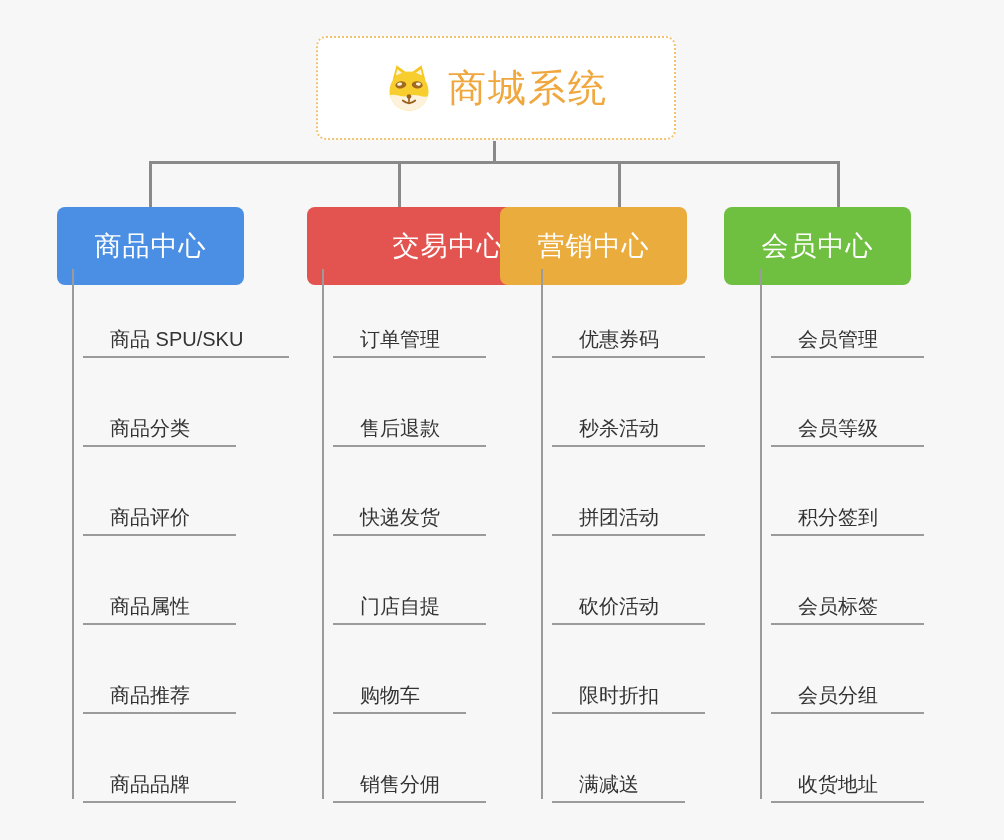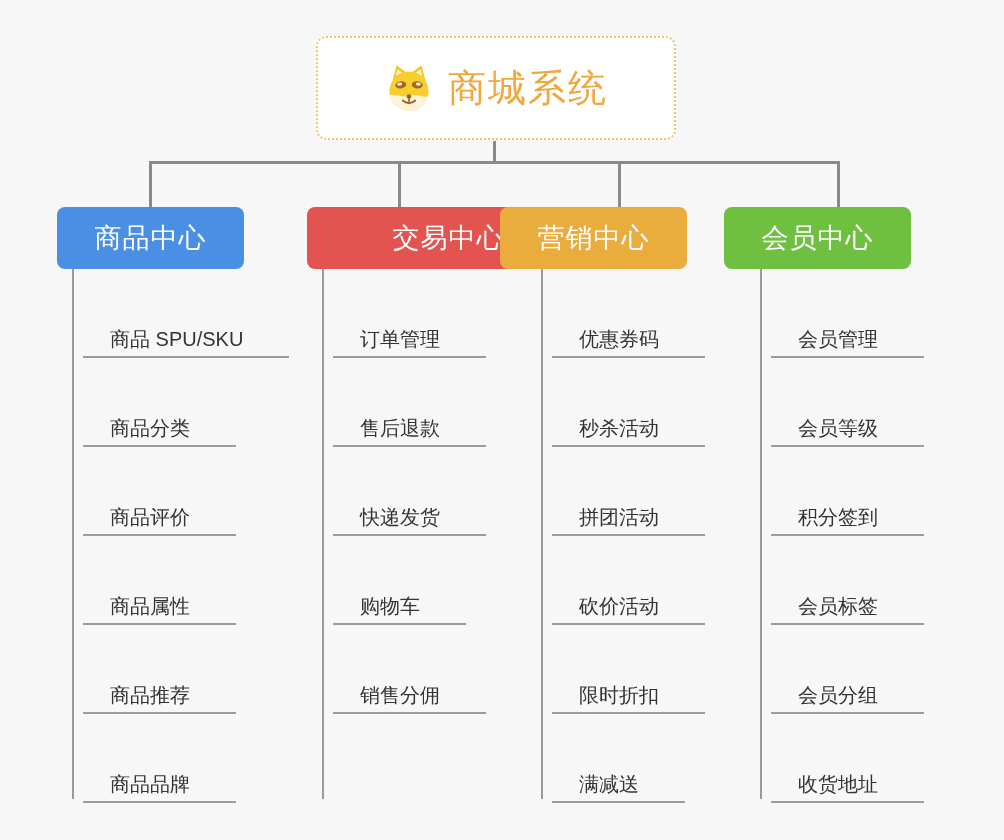--- a/index.html
+++ b/index.html
@@ -35,21 +35,21 @@
   .root-stub{left:493px;top:141px;width:3px;height:22px;}
   .hbar{left:149px;top:161px;width:691px;height:3px;}
   .stub{top:161px;width:3px;height:48px;}
   .stub.s1{left:149px;}
   .stub.s2{left:398px;}
   .stub.s3{left:618px;}
   .stub.s4{left:837px;}
   
   .branch-header{
     position:absolute;top:207px;
-    width:187px;height:62px;
+    width:187px;height:78px;
     border-radius:8px;
     display:flex;align-items:center;justify-content:center;
     color:#ffffff;font-size:27px;letter-spacing:1px;
   }
   .bh1{left:57px;}
   .bh2{left:307px;padding-left:48px;}
   .bh3{left:500px;}
   .bh4{left:724px;}
   
   .branch-col{
@@ -128,20 +128,21 @@
     <div class="item">商品属性</div>
     <div class="item">商品推荐</div>
     <div class="item">商品品牌</div>
   </div>
 
   <div class="branch-col bc2">
     <div class="trunk"></div>
     <div class="item">订单管理</div>
     <div class="item">售后退款</div>
     <div class="item">快递发货</div>
+    <div class="item">门店自提</div>
     <div class="item">购物车</div>
     <div class="item">销售分佣</div>
   </div>
 
   <div class="branch-col bc3">
     <div class="trunk"></div>
     <div class="item">优惠券码</div>
     <div class="item">秒杀活动</div>
     <div class="item">拼团活动</div>
     <div class="item">砍价活动</div>

